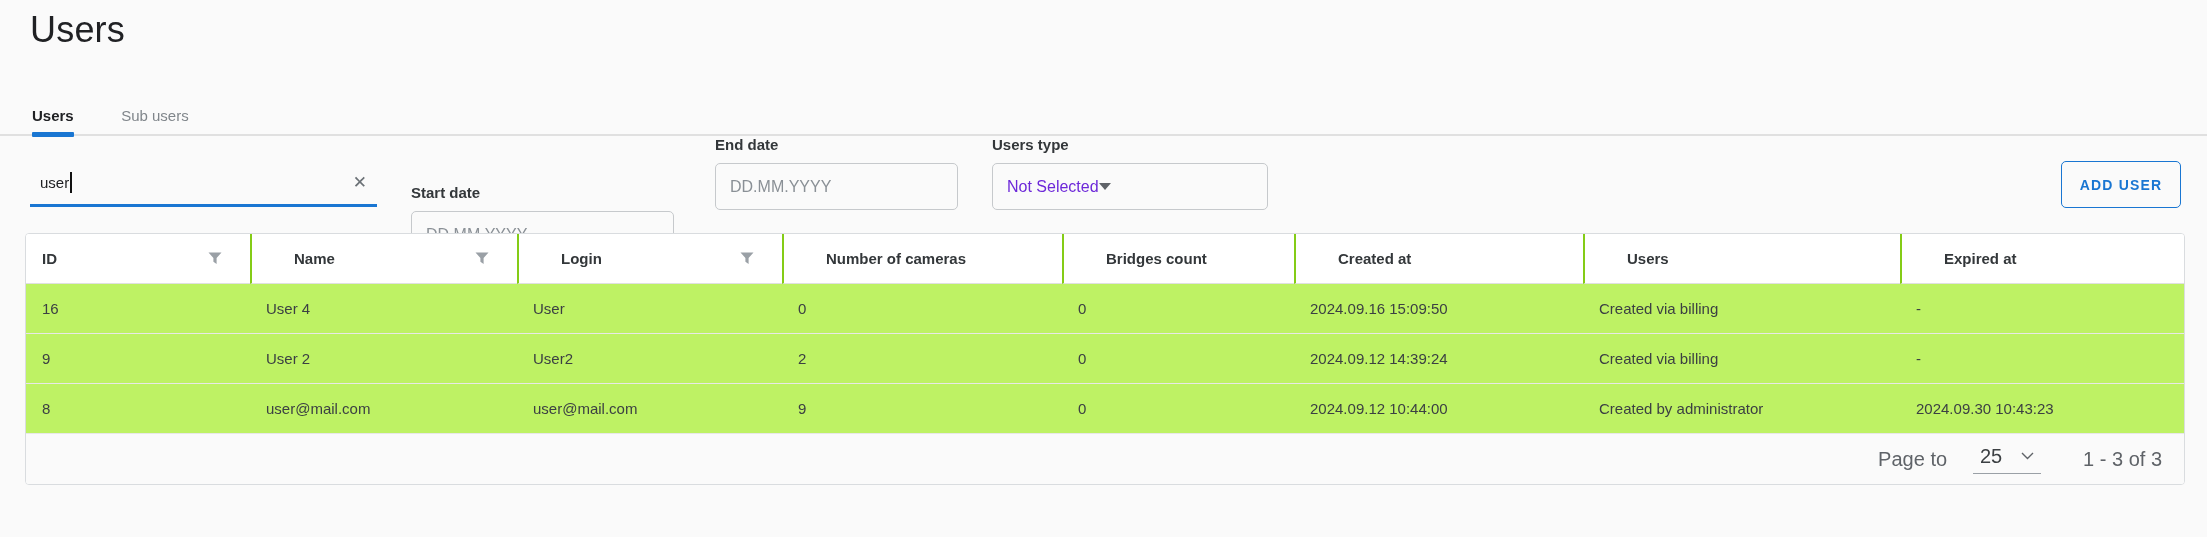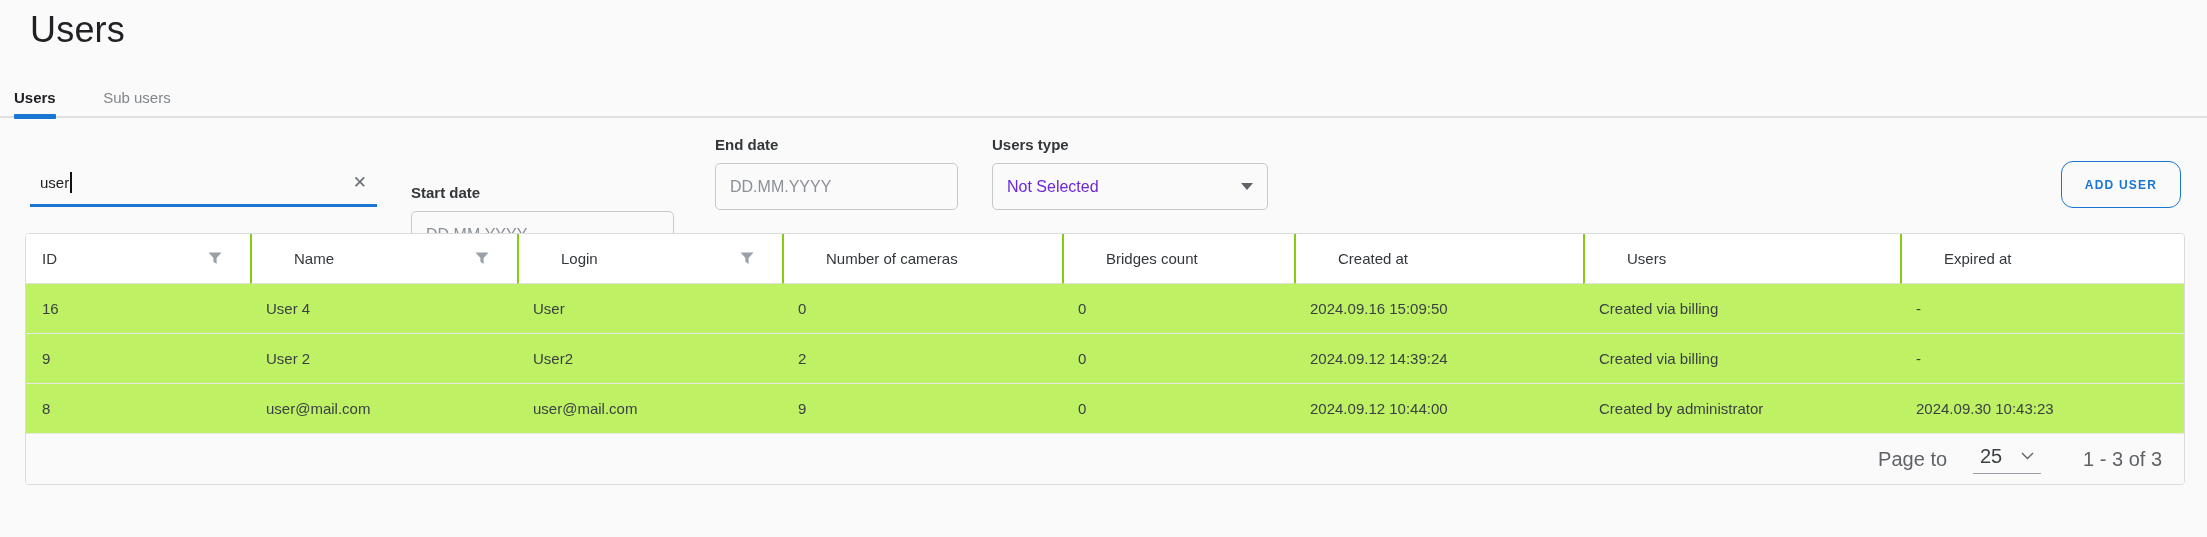--- a/index.html
+++ b/index.html
@@ -11,22 +11,22 @@
     color:#3c4043;
     position:relative;
   }
 
   
   .page-title {
     position:absolute; left:30px; top:9px;
     font-size:36px; font-weight:400; color:#202124; letter-spacing:.2px;
   }
   .tabs-bar {
-    position:absolute; left:0; top:78px; width:100%; height:40px;
-    border-bottom:2px solid #e0e0e0; padding-left:14px;
+    position:absolute; left:0; top:96px; width:100%; height:40px;
+    border-bottom:2px solid #e0e0e0; padding-left:32px;
   }
   .tab {
     display:inline-block; position:relative; height:100%;
     margin-right:43px; font-size:15px; padding-top:11px; cursor:pointer;
   }
   .tab.active { color:#202124; font-weight:700; }
   .tab.inactive { color:#80868b; font-weight:400; }
   .tab.active .tab-indicator {
     position:absolute; left:0; right:0; bottom:-3px; height:5px;
     background:var(--accent); border-radius:1px;
@@ -54,41 +54,41 @@
     background:transparent; width:100%;
     font-size:16px; color:#6d28d9; padding:0 14px;
     display:flex; align-items:center;
     font-family:"Liberation Sans","DejaVu Sans",sans-serif;
   }
   input.filter-field::placeholder { color:#8a9096; opacity:1; }
   input.filter-field { outline:none; }
   .g-start { left:411px; width:263px;margin-top:48px; }
   .g-end   { left:715px; width:243px; }
   .g-type  { left:992px; width:276px; }
-  .select-field { justify-content:space-between; cursor:pointer; }
+  .select-field { cursor:pointer; }
   .dd-arrow {
     width:0; height:0; border-left:6px solid transparent;
     border-right:6px solid transparent; border-top:7px solid #5f6368;
   }
   .add-user-btn {
     position:absolute; left:2061px; top:31px; width:120px; height:47px;
-    border:1px solid var(--accent); border-radius:12px; background:transparent;
-    color:var(--accent); font-size:12px; font-weight:700; letter-spacing:1.2px;
+    border:1px solid var(--accent); border-radius:5px; background:transparent;
+    color:var(--accent); font-size:14px; font-weight:700; letter-spacing:1.2px;
     cursor:pointer; font-family:"Liberation Sans","DejaVu Sans",sans-serif;
   }
 
   
   .table-card {
     position:absolute; left:25px; top:233px; width:2160px;
     background:#fff; border:1px solid #d9dcdf; border-radius:4px; overflow:hidden;
   }
   table { width:100%; border-collapse:separate; border-spacing:0; table-layout:fixed; }
   th {
     height:50px; text-align:left; padding:0 0 0 16px;
-    font-size:15px; font-weight:400; color:#33373a;
+    font-size:15px; font-weight:700; color:#33373a;
     border-bottom:1px solid #e0e0e0; position:relative; background:#fff;
   }
   th.sep { border-left:2px solid #84cc16;padding-left:42px; }
   .funnel { position:absolute; right:28px; top:18px; }
   td {
     height:50px; padding:0 0 0 16px; font-size:15px; color:#3c4043;
     border-bottom:1px solid #e8e8e8; background:#bef264;
     white-space:nowrap; overflow:hidden;
   }
   tbody tr { cursor:pointer; }

